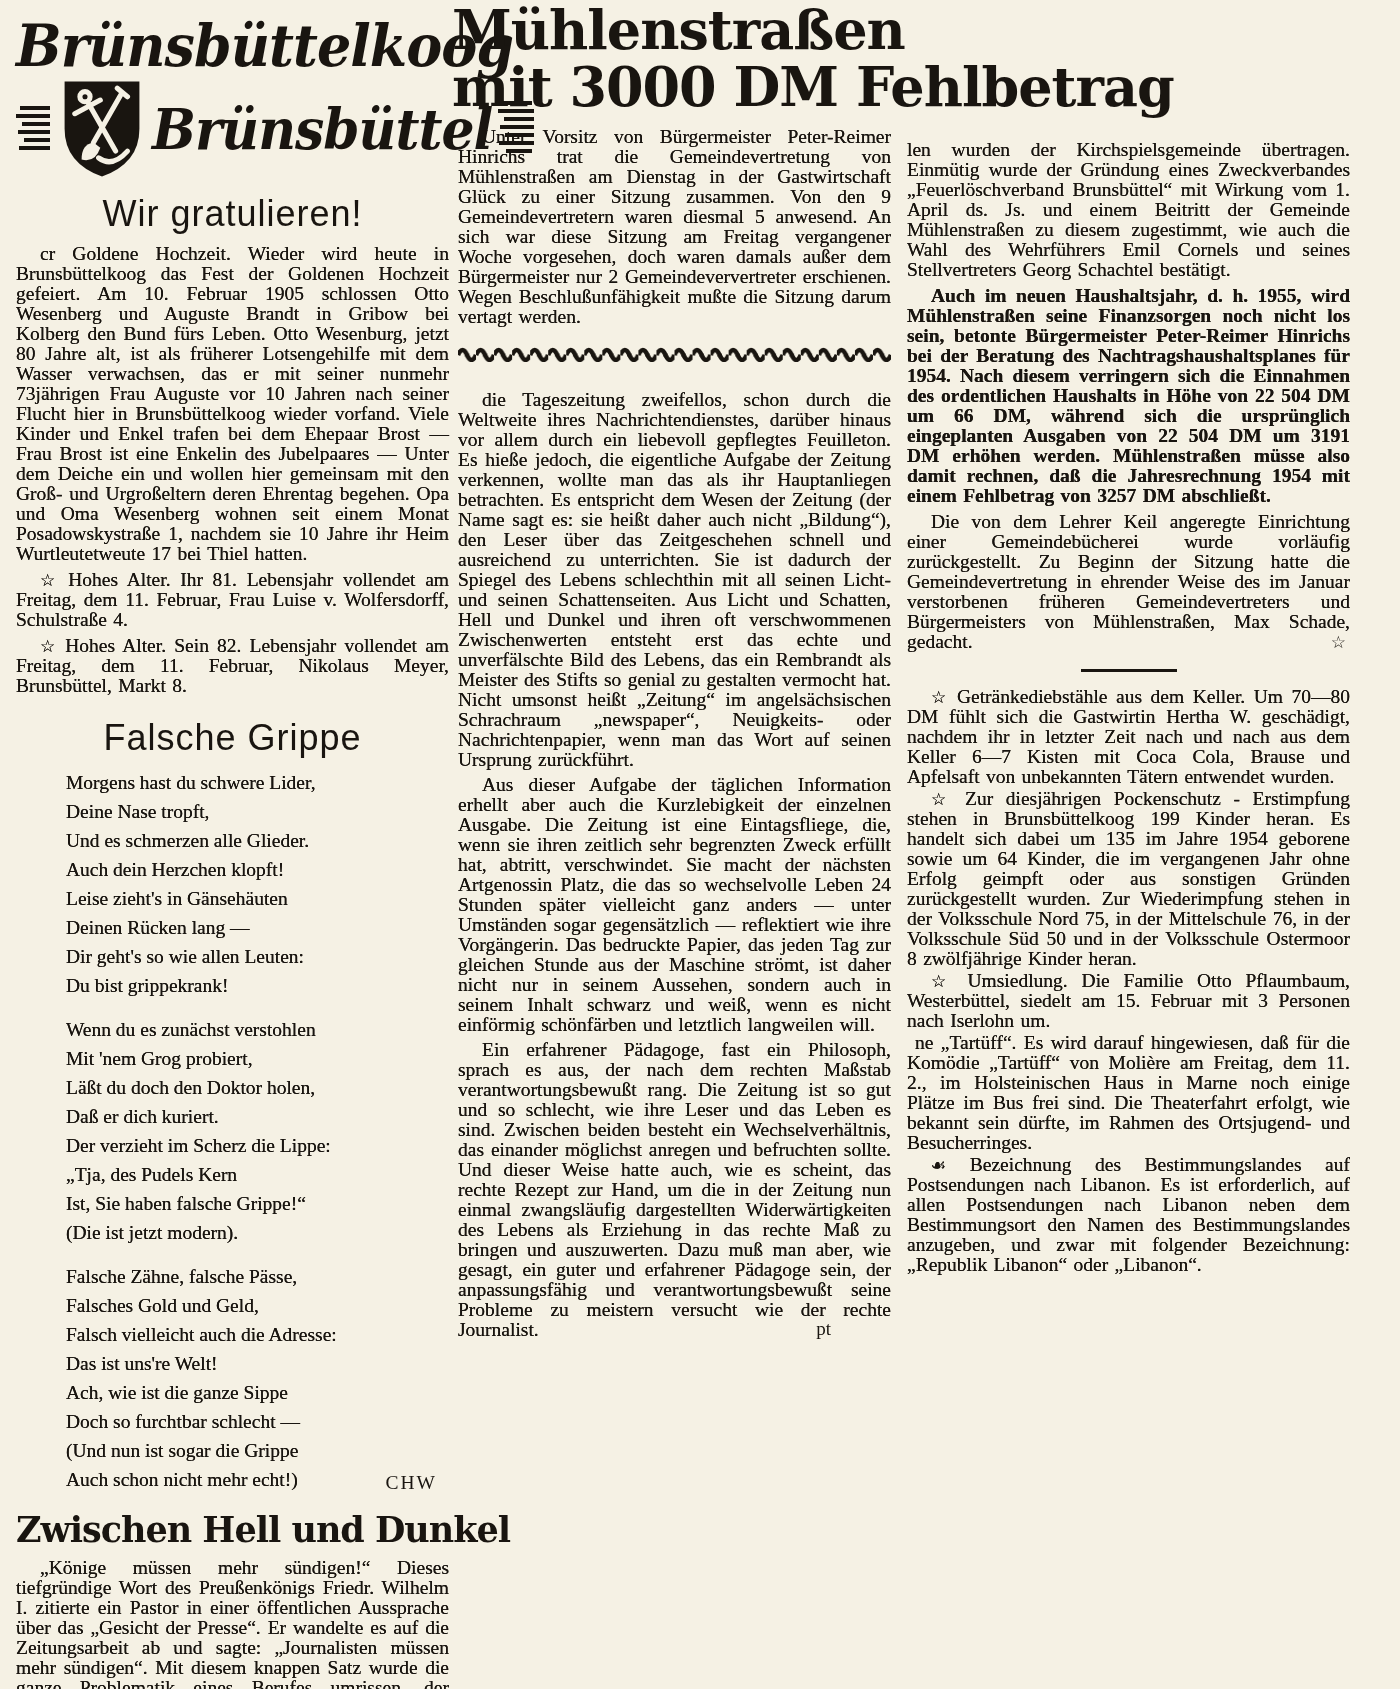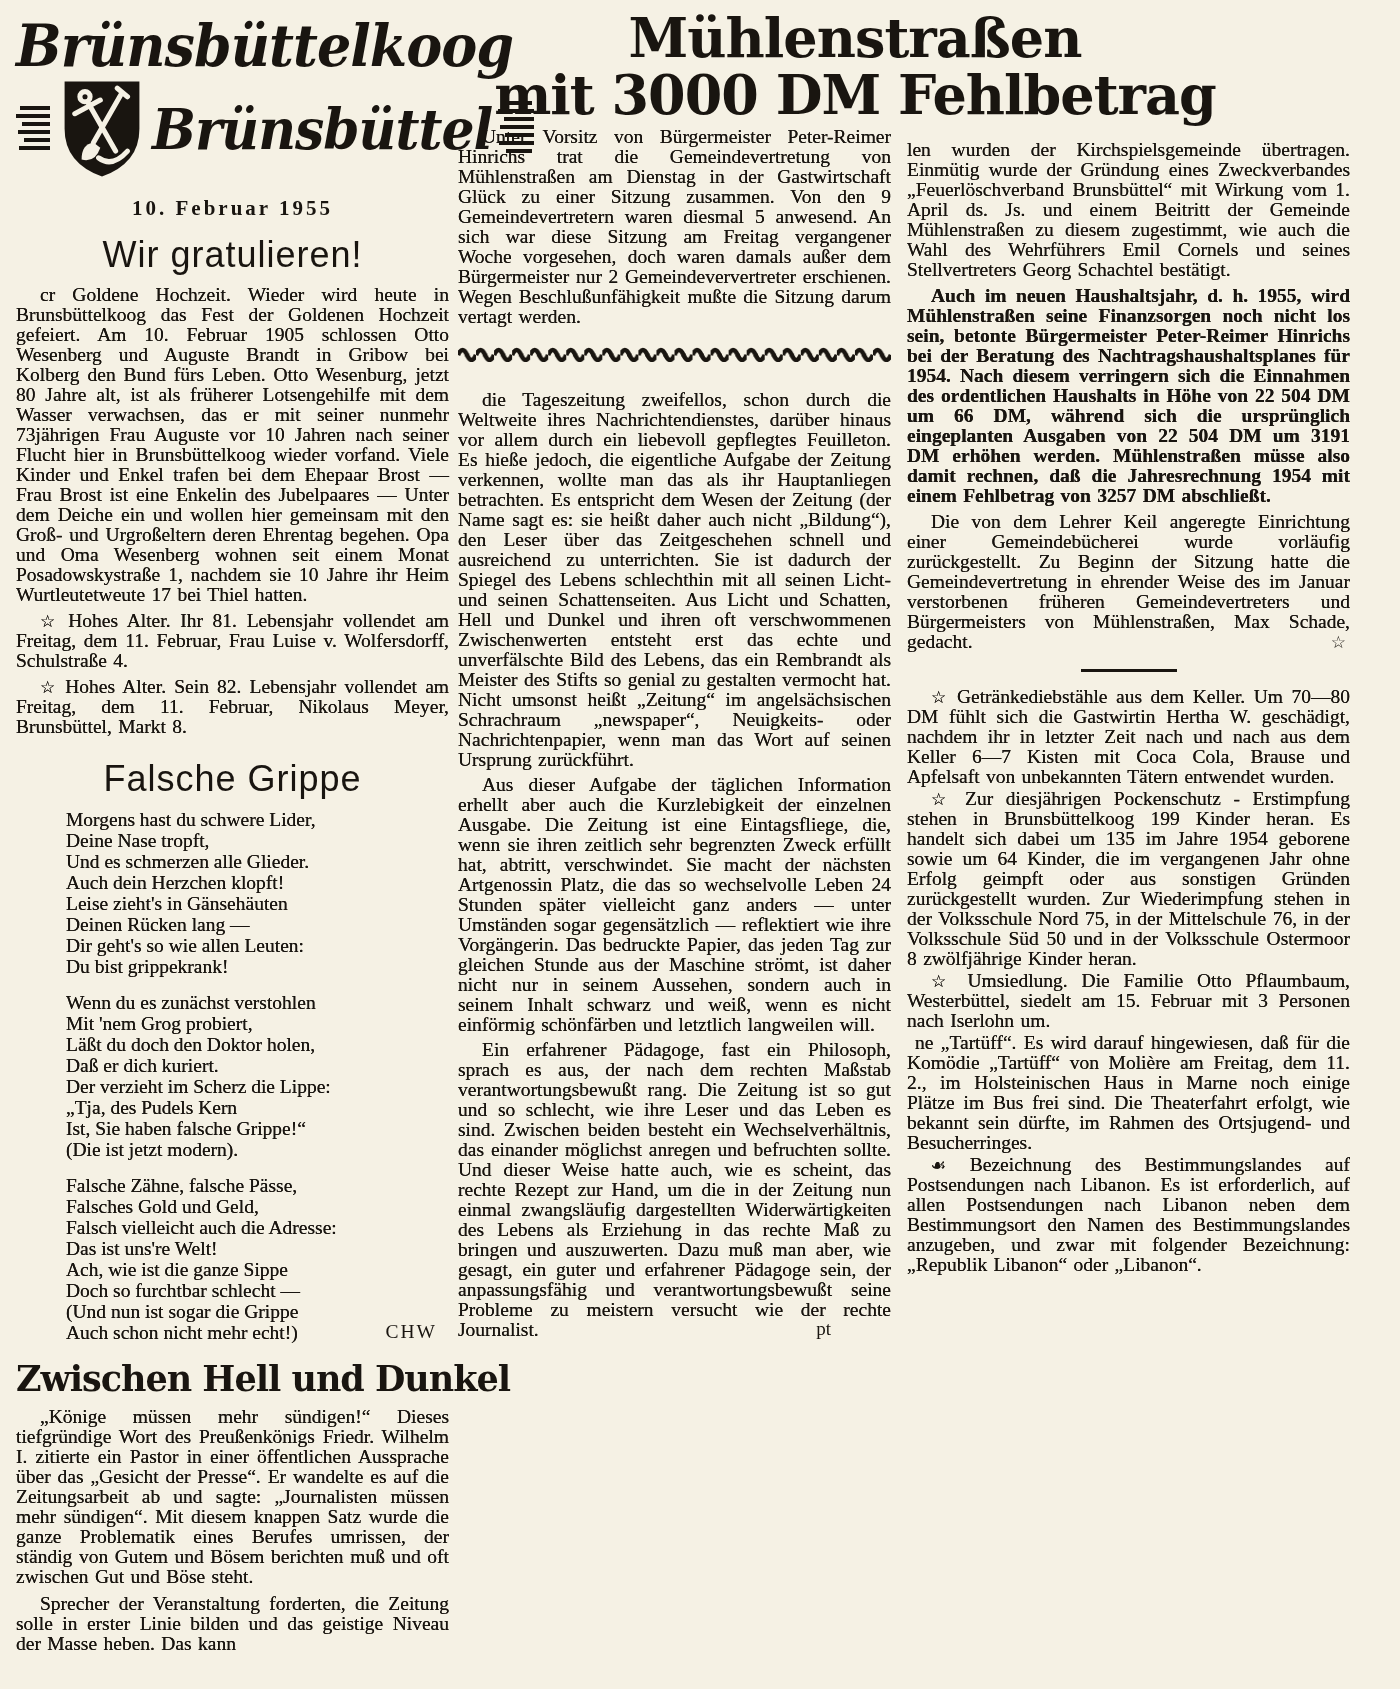--- a/index.html
+++ b/index.html
@@ -8,21 +8,21 @@
     background:#f5f1e4;
     font-family:"Liberation Serif", serif;
     color:#191510;
   }
   .page { position:relative; width:1400px; height:1689px; overflow:hidden;
           background:#f5f1e4; }
 
   
   .col { position:absolute; text-align:justify; }
   #col-left  { left:16px;  top:14px;  width:433px; }
-  #headline-block { left:452px; top:10px; width:806px; text-align:center; }
+  #headline-block { left:452px; top:2px; width:806px; text-align:left; }
   #col-mid   { left:458px; top:127px; width:433px; }
   #col-right { left:907px; top:140px; width:443px; }
 
   
   .bp {
     font-size:19.5px; line-height:20px;
     word-spacing:1.5px;
     text-indent:24px;
     text-shadow:0 0 .4px currentColor;
   }
@@ -67,21 +67,21 @@
     margin:16px 0 8px; letter-spacing:-1px; white-space:nowrap;
   }
   .headline {
     font-family:"DejaVu Serif", serif;
     font-weight:bold; font-size:54px; line-height:57px;
     letter-spacing:-1px;
   }
 
   
   .poem { text-align:left; padding-left:50px; margin-top:6px; }
-  .stanza { white-space:pre-line; font-size:19.5px; line-height:21px;
+  .stanza { white-space:pre-line; font-size:19.5px; line-height:29px;
             text-shadow:0 0 .4px currentColor; }
   .stanza + .stanza-wrap .stanza, .stanza + .stanza { margin-top:15px; }
   .stanza-wrap { position:relative; margin-top:15px; }
   .poem-sig { position:absolute; right:12px; bottom:0;
               font-weight:normal; letter-spacing:2px; font-size:19.5px; }
 
   
   .wave-divider { margin:20px 0 24px; height:15px; }
   .sig-wrap { position:relative; }
   .essay-sig { position:absolute; right:60px; bottom:0; font-size:19px; }
@@ -130,21 +130,20 @@
             <rect x="6" y="2" width="30" height="4"></rect>
             <rect x="2" y="10" width="36" height="4"></rect>
             <rect x="8" y="18" width="30" height="4"></rect>
             <rect x="4" y="26" width="34" height="4"></rect>
             <rect x="9" y="34" width="29" height="4"></rect>
             <rect x="3" y="42" width="35" height="4"></rect>
             <rect x="10" y="50" width="26" height="4"></rect>
           </g>
         </svg>
       </div>
-      <div class="mast-date">10. Februar 1955</div>
     </div>
 
     <h2 class="title-sans">Wir gratulieren!</h2>
 
     <p class="bp"><span>cr</span> <span class="lead">Goldene Hochzeit.</span> <span>Wieder wird heute in Brunsbüttelkoog das Fest der Goldenen Hochzeit gefeiert. Am 10. Februar 1905 schlossen Otto Wesenberg und Auguste Brandt in Gribow bei Kolberg den Bund fürs Leben. Otto Wesenburg, jetzt 80 Jahre alt, ist als früherer Lotsengehilfe mit dem Wasser verwachsen, das er mit seiner nunmehr 73jährigen Frau Auguste vor 10 Jahren nach seiner Flucht hier in Brunsbüttelkoog wieder vorfand. Viele Kinder und Enkel trafen bei dem Ehepaar Brost — Frau Brost ist eine Enkelin des Jubelpaares — Unter dem Deiche ein und wollen hier gemeinsam mit den Groß- und Urgroßeltern deren Ehrentag begehen. Opa und Oma Wesenberg wohnen seit einem Monat Posadowskystraße 1, nachdem sie 10 Jahre ihr Heim Wurtleutetweute 17 bei Thiel hatten.</span></p>
 
     <p class="bp" style="margin-top:6px"><span class="star">☆</span> <span class="lead">Hohes Alter.</span> <span>Ihr 81. Lebensjahr vollendet am Freitag, dem 11. Februar, Frau Luise v. Wolfersdorff, Schulstraße 4.</span></p>
 
     <p class="bp" style="margin-top:6px"><span class="star">☆</span> <span class="lead">Hohes Alter.</span> <span>Sein 82. Lebensjahr vollendet am Freitag, dem 11. Februar, Nikolaus Meyer, Brunsbüttel, Markt 8.</span></p>
 

